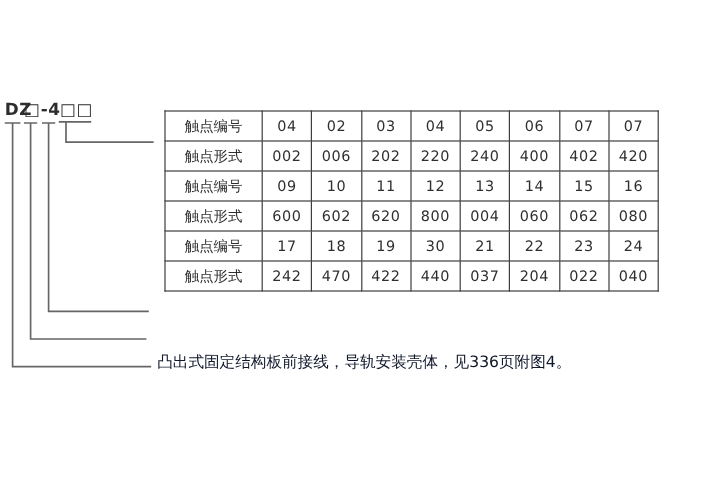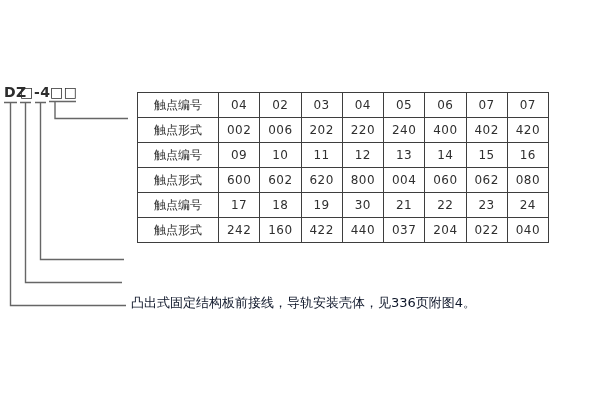--- a/index.html
+++ b/index.html
@@ -149,21 +149,21 @@
           <td class="value-cell">19</td>
           <td class="value-cell">30</td>
           <td class="value-cell">21</td>
           <td class="value-cell">22</td>
           <td class="value-cell">23</td>
           <td class="value-cell">24</td>
         </tr>
         <tr>
           <td class="label-cell">触点形式</td>
           <td class="value-cell">242</td>
-          <td class="value-cell">160</td>
+          <td class="value-cell">470</td>
           <td class="value-cell">422</td>
           <td class="value-cell">440</td>
           <td class="value-cell">037</td>
           <td class="value-cell">204</td>
           <td class="value-cell">022</td>
           <td class="value-cell">040</td>
         </tr>
       </tbody>
   </table>
 

